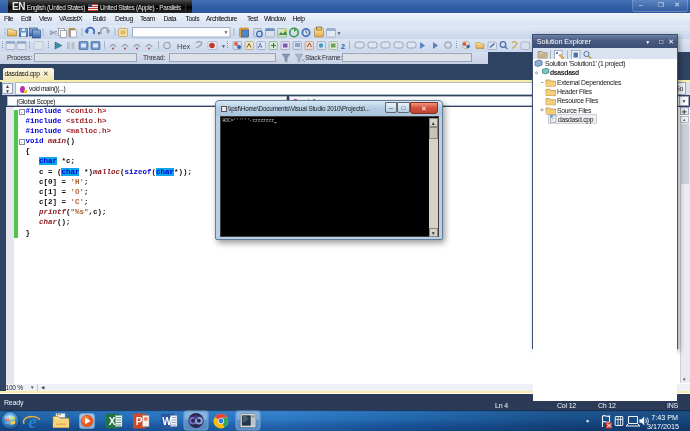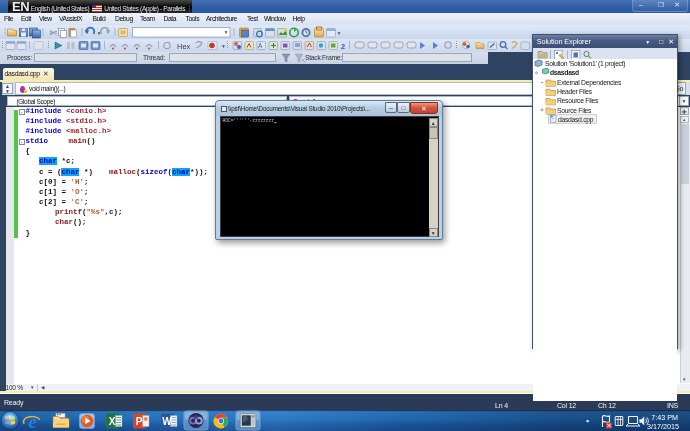--- a/index.html
+++ b/index.html
@@ -44,21 +44,21 @@
   #editor{left:0;top:106.5px;width:690px;height:277px;background:#fff;}
   #leftedge{left:0;top:106px;width:6.4px;height:286px;background:#2f4362;}
   #rightedge{left:678px;top:64px;width:12px;height:16.2px;background:#2f4362;}
   #indmargin{left:6.4px;top:106.5px;width:7.6px;height:277px;background:#e6e7ec;}
   #greenbar{left:14px;top:109.5px;width:3.6px;height:128px;background:#4fc64a;}
   #code{left:25.4px;top:105.5px;font-family:"Liberation Mono",monospace;
     font-size:7.5px;font-weight:bold;line-height:10.17px;color:#111;white-space:pre;}
   .kw{color:#0000e0;margin-top:41px;}
   .st{color:#a1292d;}
   .st2{color:#a86038;}
-  .fn{color:#8f1d20;margin-left:16px;}
+  .fn{color:#8f1d20;font-style:italic;}
   .hl{background:#0ea5e9;}
   
   #zoomstrip{left:0;top:383.5px;width:690px;height:8px;background:#eef1f5;}
   #yline2{left:0;top:391.3px;width:690px;height:2px;background:#f5eda8;}
   
   #statusbar{left:0;top:393.5px;width:690px;height:16.5px;background:#2b3a57;
     color:#f0f3f8;font-size:7px;letter-spacing:-0.2px;}
   
   #taskbar{left:0;top:410px;width:690px;height:21px;
     background:linear-gradient(#16243e,#2e7cc9 8%,#2471bd 45%,#1b5aa4 75%,#1a4f94);}
@@ -83,21 +83,21 @@
   #cscroll{position:absolute;right:0;top:1px;width:8.5px;height:119px;background:#d6d2c6;}
   #ctext{position:absolute;left:2px;top:1px;color:#c4c4c4;
     font-family:"Liberation Mono",monospace;font-size:4.5px;letter-spacing:0;}
 </style>
 </head>
 <body>
 <div id="scr">
 
   <div class="abs" id="titlebar"></div>
   <div class="abs" id="langbar">
-    <b style="margin-left:4px;font-size:13px;">EN</b> English (United States)
+    <b style="margin-left:4px;font-size:10px;">EN</b> English (United States)
     <span style="display:inline-block;width:10px;height:7px;vertical-align:-1px;margin:0 1px;background:repeating-linear-gradient(#c0392b 0 1px, #ececec 1px 2px);position:relative;"><span style="position:absolute;left:0;top:0;width:4px;height:3px;background:#33406e;"></span></span>
     United States (Apple) - Parallels <span style="color:#999">⋮</span>
   </div>
   <div class="abs" id="winbtns">
       <span style="position:absolute;left:6px;top:0">–</span>
       <span style="position:absolute;left:25px;top:0;font-size:6.5px;">❐</span>
       <span style="position:absolute;right:7px;top:0">✕</span>
     </div>
 
   <div class="abs" id="menubar">
@@ -315,21 +315,21 @@
 
   <div class="abs" id="editor"></div>
   <div class="abs" id="indmargin"></div>
   <div class="abs" id="greenbar"></div>
 
   <div class="abs" style="left:18.5px;top:108.5px;width:6px;height:6px;background:#fff;border:1px solid #808a9a;font-size:5px;line-height:4px;text-align:center;color:#333;">-</div>
   <div class="abs" style="left:18.5px;top:139px;width:6px;height:6px;background:#fff;border:1px solid #808a9a;font-size:5px;line-height:4px;text-align:center;color:#333;">-</div>
   <div class="abs" id="code"><span class="kw">#include</span> <span class="st">&lt;conio.h&gt;</span>
 <span class="kw">#include</span> <span class="st">&lt;stdio.h&gt;</span>
 <span class="kw">#include</span> <span class="st">&lt;malloc.h&gt;</span>
-<span class="kw">stdio</span> <span class="fn">main</span>()
+<span class="kw">void</span> <span class="fn">main</span>()
 {
    <span class="kw hl">char</span> *c;
    c = (<span class="kw hl">char</span> *)<span class="fn">malloc</span>(<span class="kw">sizeof</span>(<span class="kw hl">char</span>*));
    c[0] = <span class="st2">'H'</span>;
    c[1] = <span class="st2">'O'</span>;
    c[2] = <span class="st2">'C'</span>;
    <span class="fn">printf</span>(<span class="st2">"%s"</span>,c);
    <span class="fn">char</span>();
 }</div>
 

